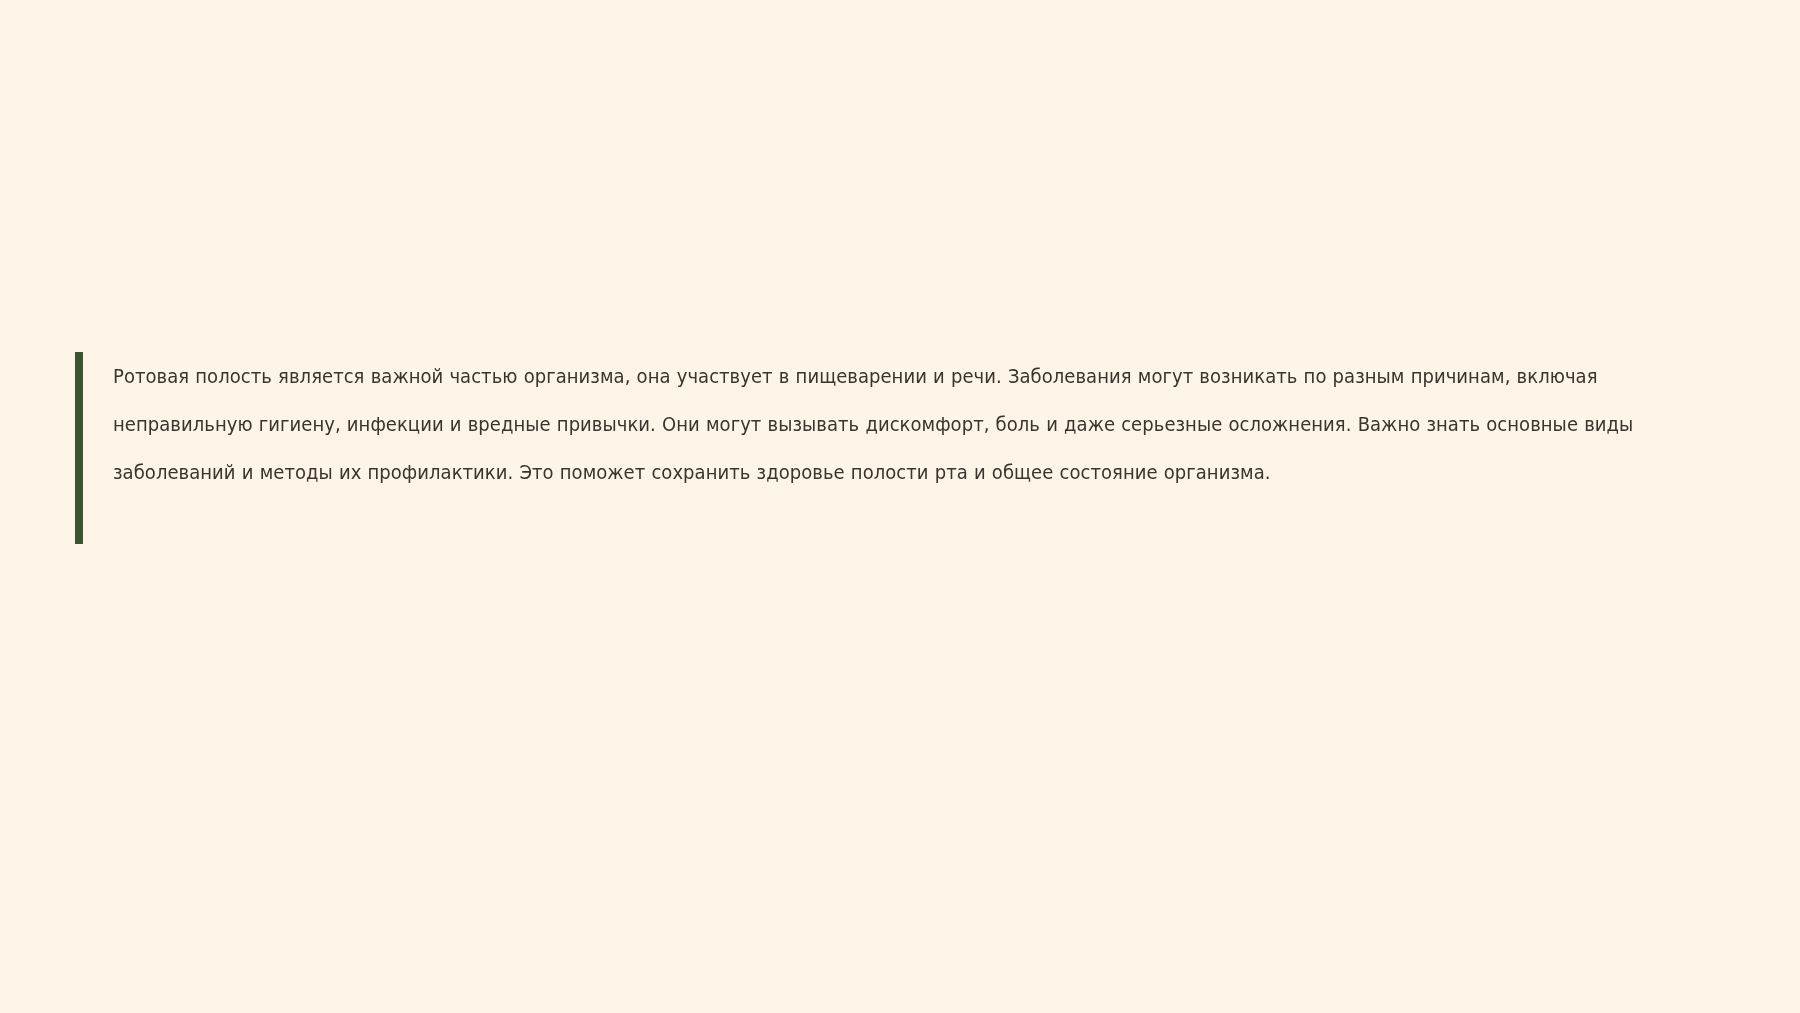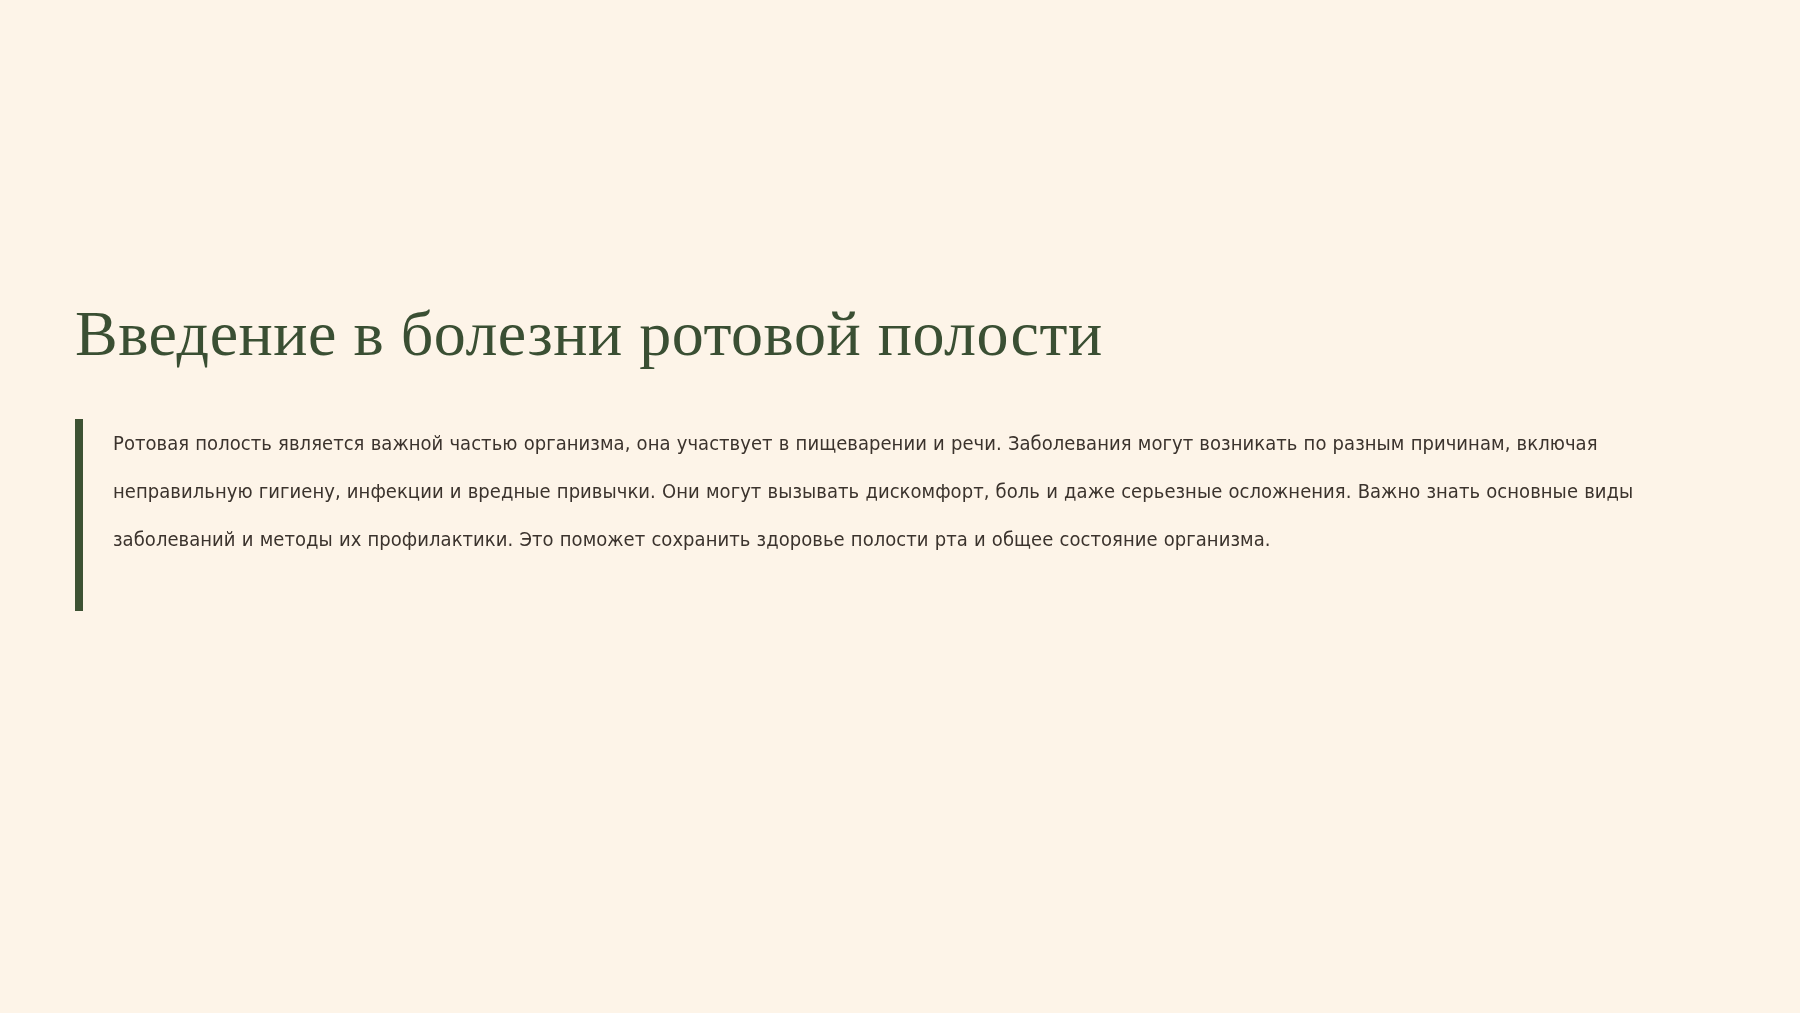--- a/index.html
+++ b/index.html
@@ -71,21 +71,20 @@
     word-spacing: 0.4px;
   }
 </style>
 </head>
 <body>
 
 <div class="slide">
 
   <div class="content-block">
 
-    <h1 class="slide-title">Введение в болезни ротовой полости</h1>
 
     <div class="body-wrap">
       <div class="accent-bar"></div>
       <p class="body-text">Ротовая полость является важной частью организма, она участвует в пищеварении и речи. Заболевания могут возникать по разным причинам, включая неправильную гигиену, инфекции и вредные привычки. Они могут вызывать дискомфорт, боль и даже серьезные осложнения. Важно знать основные виды заболеваний и методы их профилактики. Это поможет сохранить здоровье полости рта и общее состояние организма.</p>
     </div>
 
   </div>
 
 </div>
 

